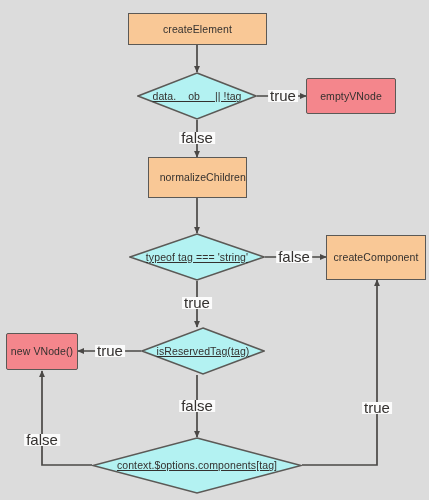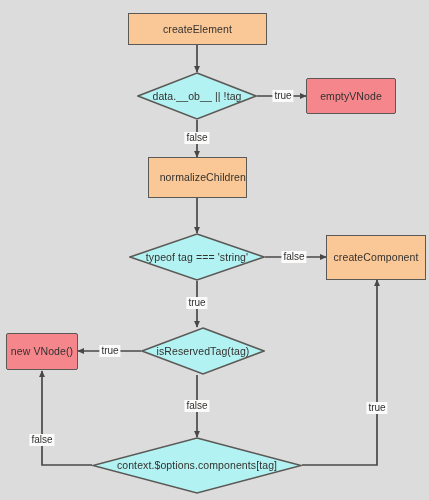--- a/index.html
+++ b/index.html
@@ -45,36 +45,37 @@
     border: 1.6px solid #5b5956;
   }
   .node.terminal {
     background: #f4868c;
     border: 1.6px solid #5b5956;
     border-radius: 2px;
   }
   .node.decision {
     background: transparent;
     border: none;
+    text-decoration: underline;
   }
   .decision .dshape {
     position: absolute;
     inset: 0;
   }
   .decision .dlabel {
     position: relative;
     z-index: 2;
     padding: 0 6px;
     white-space: nowrap;
   }
   .edge-label {
     position: absolute;
     background: #fbfbfb;
     color: #34312f;
-    font-size: 10px;
+    font-size: 15px;
     padding: 0 2px;
     line-height: 12px;
     height: 12px;
     white-space: nowrap;
     transform: translate(-50%, -50%);
   }
 </style>
 </head>
 <body>
 

